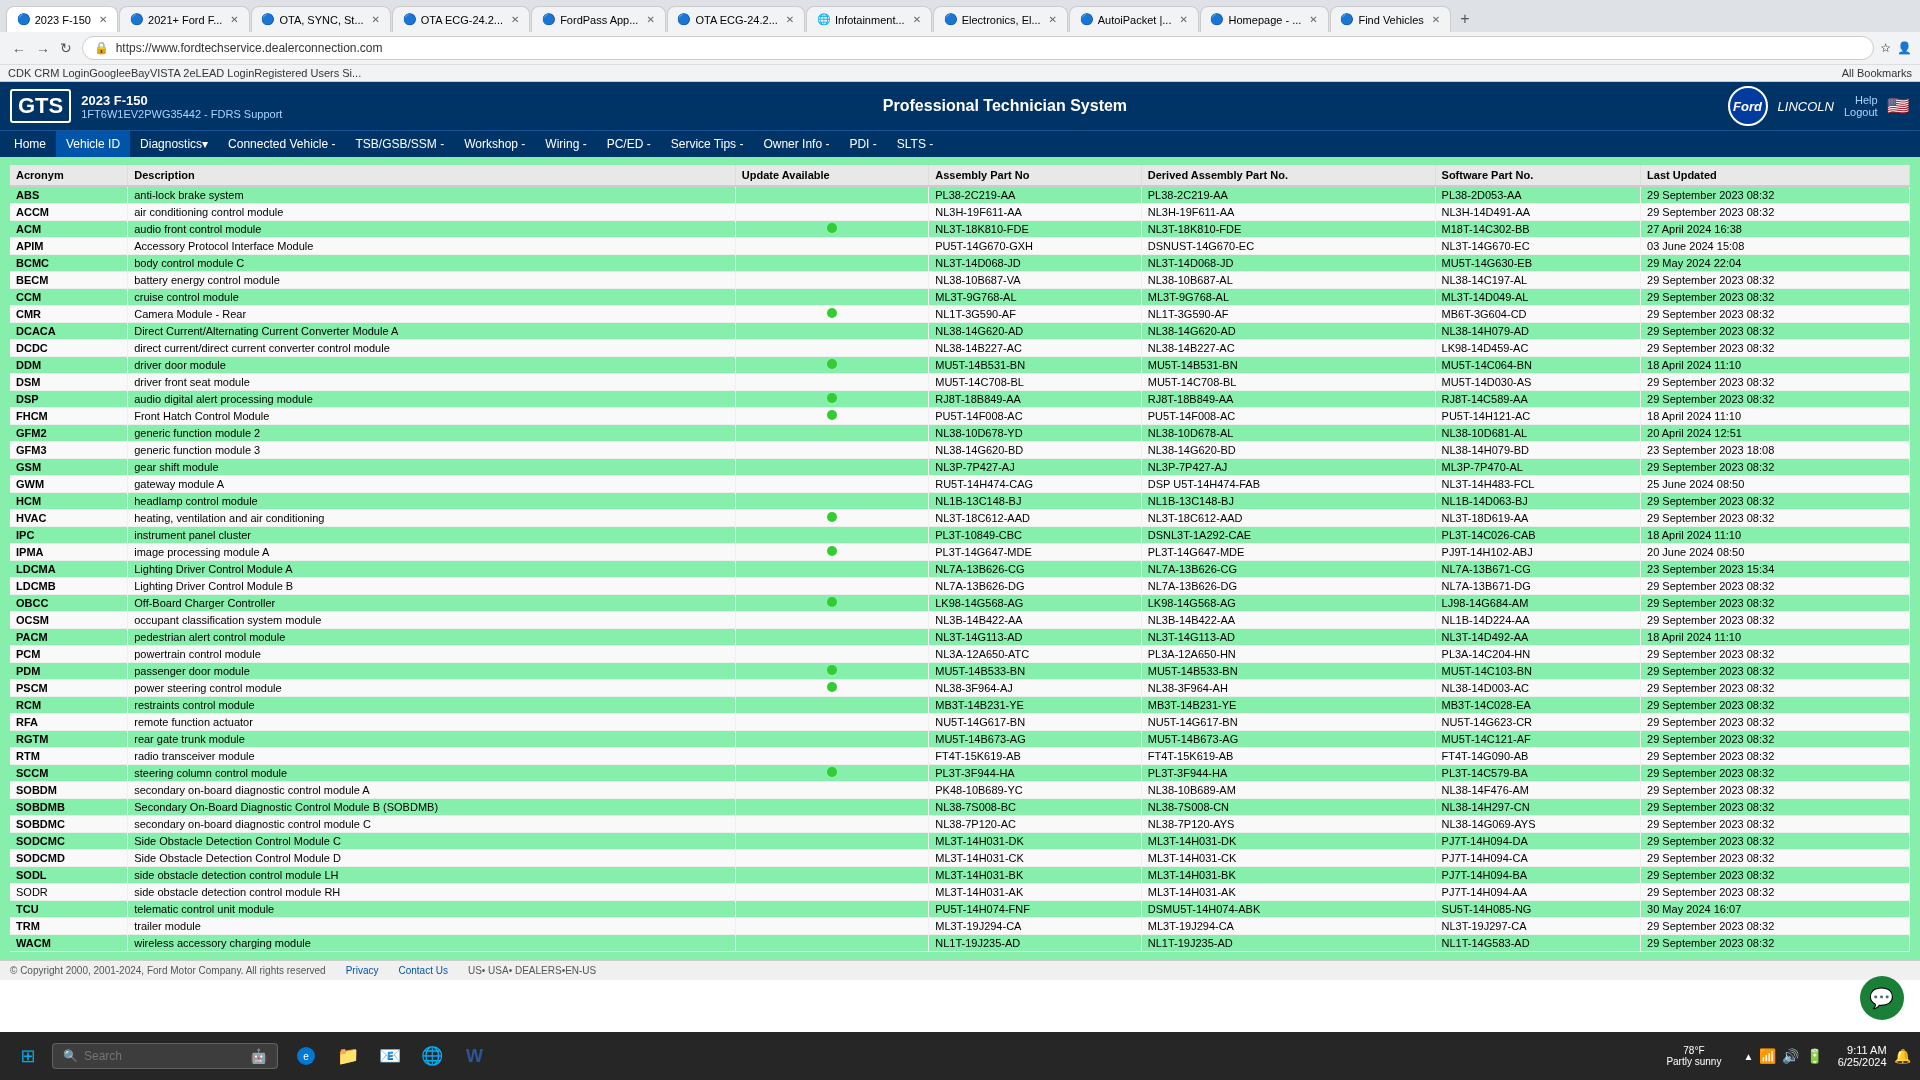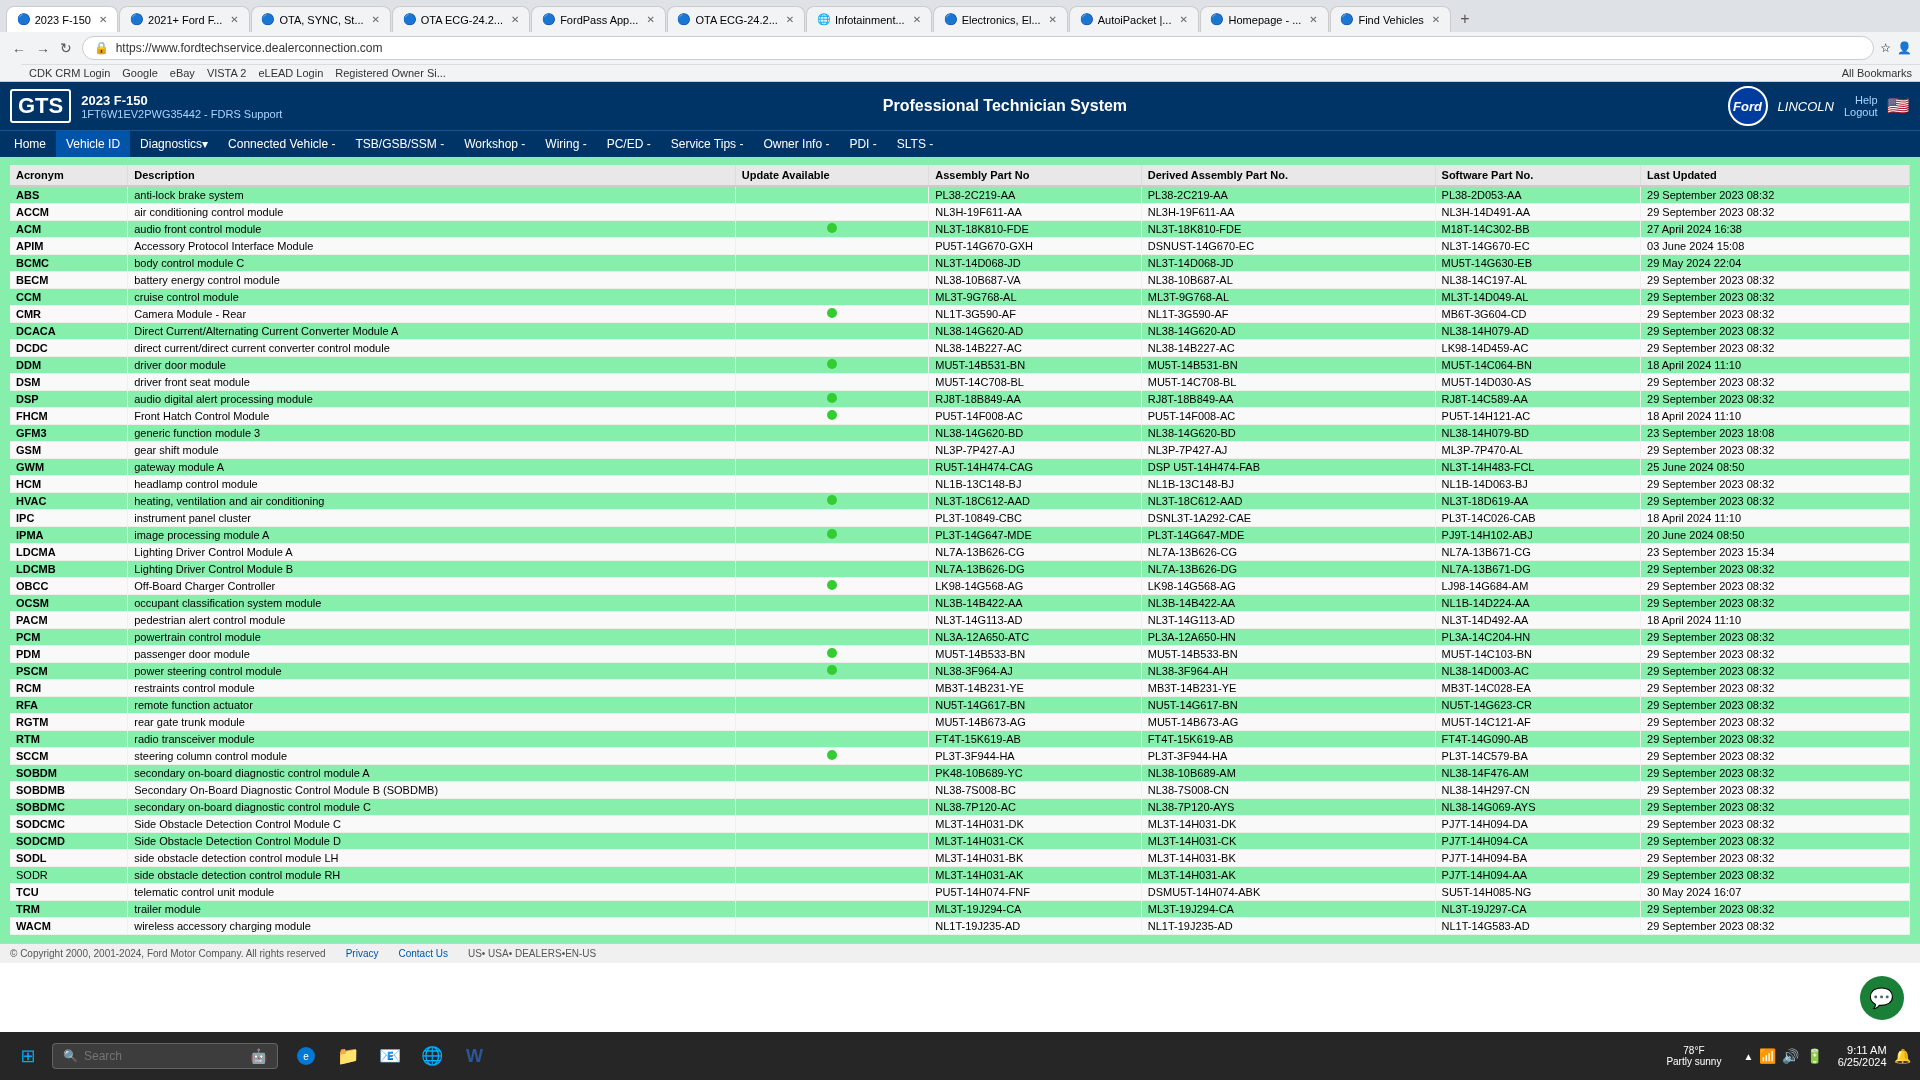--- a/index.html
+++ b/index.html
@@ -11,21 +11,21 @@
     .tab { display: flex; align-items: center; gap: 4px; padding: 6px 10px; background: #f1f3f4; border-radius: 8px 8px 0 0; font-size: 11px; max-width: 160px; overflow: hidden; white-space: nowrap; text-overflow: ellipsis; cursor: pointer; border: 1px solid #ccc; border-bottom: none; }
     .tab.active { background: #fff; }
     .tab-close { margin-left: 4px; color: #666; font-size: 10px; }
     .tab-new { background: none; border: none; font-size: 16px; cursor: pointer; padding: 4px 8px; color: #555; }
 
     .address-bar-row { display: flex; align-items: center; padding: 4px 8px; gap: 6px; background: #f1f3f4; }
     .nav-btns { display: flex; gap: 2px; }
     .nav-btn { background: none; border: none; cursor: pointer; font-size: 14px; color: #555; padding: 2px 4px; }
     .address-bar { flex: 1; background: #fff; border: 1px solid #ccc; border-radius: 20px; padding: 4px 12px; font-size: 12px; display: flex; align-items: center; gap: 6px; }
     .address-text { flex: 1; font-size: 12px; color: #333; }
-    .bookmarks-bar { display: flex; align-items: center; padding: 2px 8px; gap: 12px; font-size: 11px; color: #333; background: #f1f3f4; border-top: 1px solid #ddd; margin-left: 21px; }
+    .bookmarks-bar { display: flex; align-items: center; padding: 2px 8px; font-size: 11px; color: #333; background: #f1f3f4; border-top: 1px solid #ddd; }
     .bookmark-item { cursor: pointer; white-space: nowrap; color: #333; }
 
     
     .app-header { background: #003366; display: flex; align-items: center; padding: 4px 10px; justify-content: space-between; }
     .app-header-left { display: flex; align-items: center; gap: 10px; }
     .gts-logo { background: #003366; color: #fff; font-weight: bold; font-size: 22px; border: 2px solid #fff; padding: 2px 6px; border-radius: 3px; }
     .vehicle-info { color: #fff; font-size: 12px; }
     .vehicle-info .vin { font-size: 11px; color: #aad4ff; }
     .app-header-center { color: #fff; font-size: 16px; font-weight: bold; }
     .app-header-right { display: flex; align-items: center; gap: 10px; }
@@ -142,21 +142,21 @@
     </div>
     <span>☆</span>
     <span>👤</span>
   </div>
   <div class="bookmarks-bar">
     <span class="bookmark-item">CDK CRM Login</span>
     <span class="bookmark-item">Google</span>
     <span class="bookmark-item">eBay</span>
     <span class="bookmark-item">VISTA 2</span>
     <span class="bookmark-item">eLEAD Login</span>
-    <span class="bookmark-item">Registered Owner Si...</span>
+    <span class="bookmark-item">Registered Users Si...</span>
     <span style="margin-left:auto;" class="bookmark-item">All Bookmarks</span>
   </div>
 </div>
 
 <div class="app-header">
   <div class="app-header-left">
     <div class="gts-logo">GTS</div>
     <div class="vehicle-info">
       <div style="font-weight:bold;font-size:13px;">2023 F-150</div>
       <div class="vin">1FT6W1EV2PWG35442 - FDRS Support</div>
@@ -327,20 +327,29 @@
         <tr>
     <td style="font-weight:bold;">FHCM</td>
     <td>Front Hatch Control Module</td>
     <td style="text-align:center;"><span class="update-dot"></span></td>
     <td>PU5T-14F008-AC</td>
     <td>PU5T-14F008-AC</td>
     <td>PU5T-14H121-AC</td>
     <td>18 April 2024 11:10</td>
   </tr>
         <tr>
+    <td style="font-weight:bold;">GFM2</td>
+    <td>generic function module 2</td>
+    <td style="text-align:center;"></td>
+    <td>NL38-10D678-YD</td>
+    <td>NL38-10D678-AL</td>
+    <td>NL38-10D681-AL</td>
+    <td>20 April 2024 12:51</td>
+  </tr>
+        <tr>
     <td style="font-weight:bold;">GFM3</td>
     <td>generic function module 3</td>
     <td style="text-align:center;"></td>
     <td>NL38-14G620-BD</td>
     <td>NL38-14G620-BD</td>
     <td>NL38-14H079-BD</td>
     <td>23 September 2023 18:08</td>
   </tr>
         <tr>
     <td style="font-weight:bold;">GSM</td>

